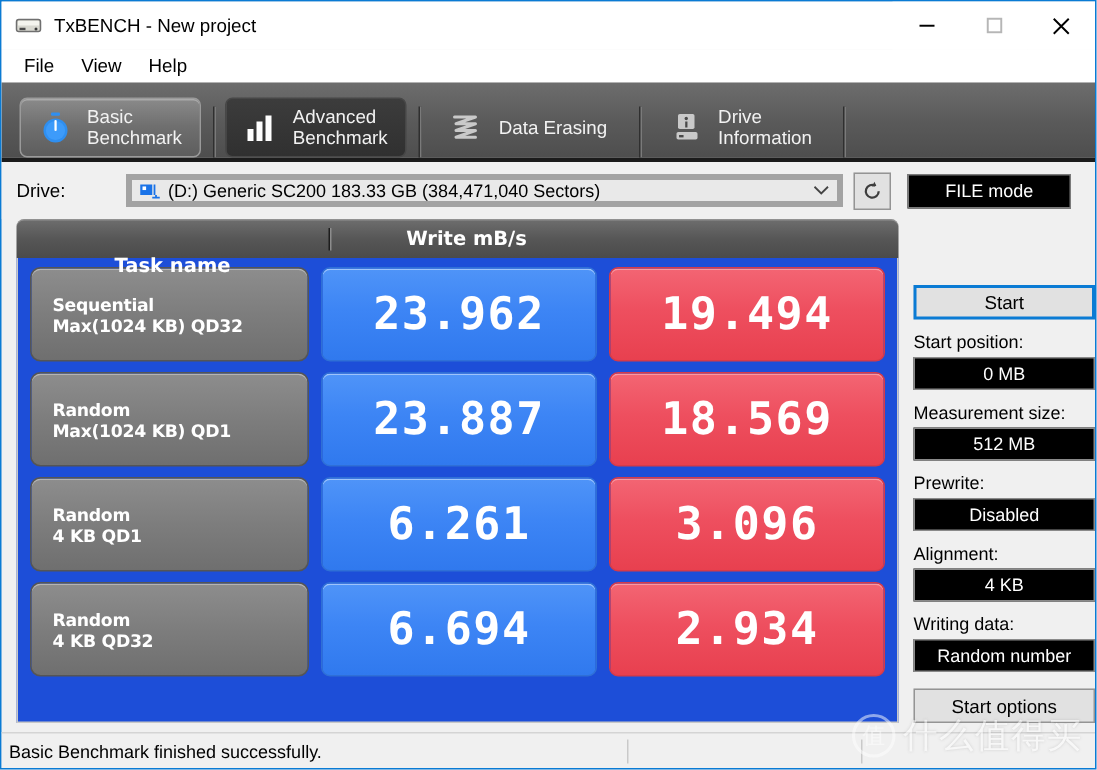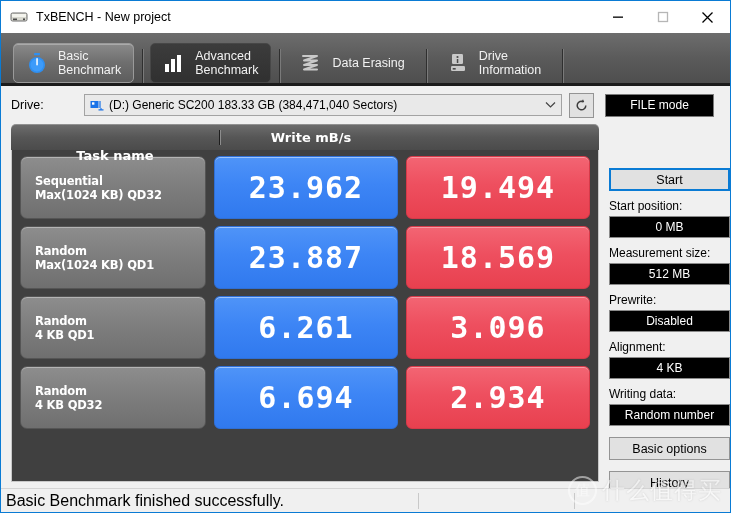--- a/index.html
+++ b/index.html
@@ -155,21 +155,21 @@
   .drive-label {
     font-size: 12.5px;
     color: #000;
     width: 73px;
     flex: none;
   }
   .drive-combo {
     flex: 1;
     height: 22px;
     background: #e9e9e9;
-    border: 1px solid #a3a3a3;
+    border: 4px solid #a3a3a3;
     display: flex;
     align-items: center;
     padding: 0 4px;
     box-sizing: border-box;
     max-width: 478px;
   }
   .drive-combo-icon {
     width: 16px; height: 14px;
     flex: none;
     margin-right: 4px;
@@ -234,21 +234,21 @@
     text-align: center;
     font-family: "DejaVu Sans", sans-serif;
     position: relative;
   }
   .th-task { width: 208px; margin-top: 36px; }
   .th-read { width: 182px; border-left: 1px solid #1d1d1d; box-shadow: inset 1px 0 0 #8d8d8d; }
   .th-write { width: 182px; border-left: 1px solid #1d1d1d; box-shadow: inset 1px 0 0 #8d8d8d; }
 
   .rows-area {
     flex: 1;
-    background: #404040;
+    background: #1d4ed8;
     border: 1px solid #c8c8c8;
     border-top: none;
     padding: 6px 8px 8px 8px;
     box-sizing: border-box;
     display: flex;
     flex-direction: column;
     gap: 7px;
     min-height: 0;
   }
   .row {
@@ -366,21 +366,21 @@
     height: 23px;
     flex: none;
     background: #f0f0f0;
     border-top: 1px solid #d4d4d4;
     display: flex;
     align-items: center;
     margin-top: 6px;
   }
   .status-text {
     flex: 1;
-    font-size: 16px;
+    font-size: 12px;
     color: #000;
     padding-left: 5px;
     white-space: nowrap;
   }
   .status-seg {
     width: 155px;
     flex: none;
     border-left: 1px solid #c9c9c9;
     height: 16px;
   }
@@ -440,20 +440,25 @@
           </svg>
       </div>
       <div class="win-btn">
         <svg width="13" height="13" viewBox="0 0 13 13">
             <path d="M1.5 1.5 L11.5 11.5 M11.5 1.5 L1.5 11.5" stroke="#000" stroke-width="1.3"></path>
           </svg>
       </div>
     </div>
   </div>
 
+  <div class="menubar">
+    <span class="menu-item">File</span>
+    <span class="menu-item">View</span>
+    <span class="menu-item">Help</span>
+  </div>
 
   <div class="tabstrip">
 
     <div class="tab active">
       <span class="tab-icon">
         <svg width="24" height="24" viewBox="0 0 24 24">
           <rect x="9" y="2" width="6" height="2.2" rx="0.8" fill="#2f8ff0"></rect>
           <circle cx="12" cy="14" r="8" fill="#2f8ff0"></circle>
           <circle cx="12" cy="14" r="6.4" fill="#3d9bfa"></circle>
           <rect x="11.3" y="7" width="1.5" height="7.4" rx="0.7" fill="#ffffff"></rect>
@@ -617,21 +622,21 @@
 
       <div class="side-label">Prewrite:</div>
       <div class="side-value">Disabled</div>
 
       <div class="side-label">Alignment:</div>
       <div class="side-value">4 KB</div>
 
       <div class="side-label">Writing data:</div>
       <div class="side-value">Random number</div>
 
-      <div class="side-btn">Basic options</div>
+      <div class="side-btn">Start options</div>
       <div class="side-btn">History</div>
     </div>
   </div>
 
   <div class="statusbar">
     <span class="status-text">Basic Benchmark finished successfully.</span>
     <span class="status-seg"></span>
     <span class="status-seg"></span>
   </div>
 

